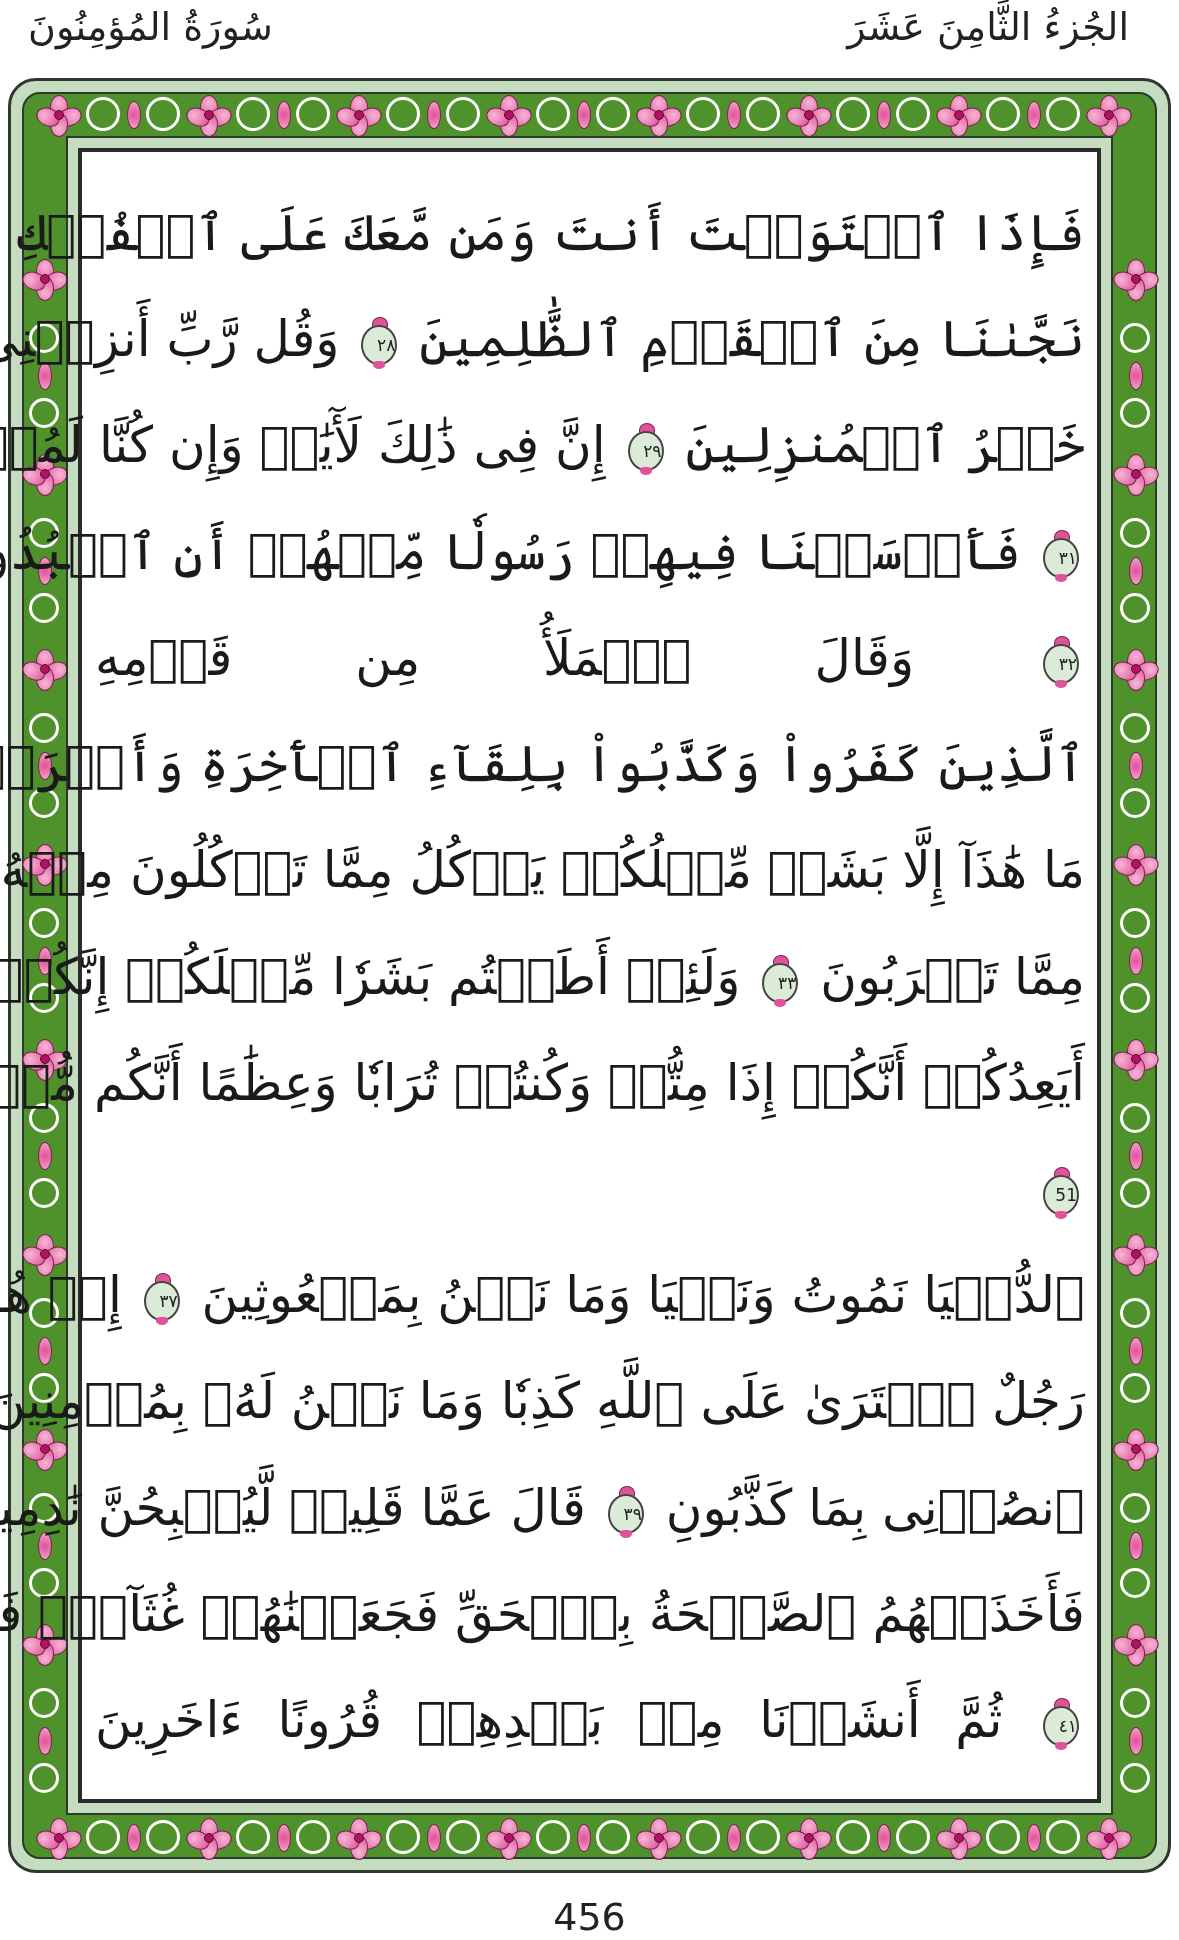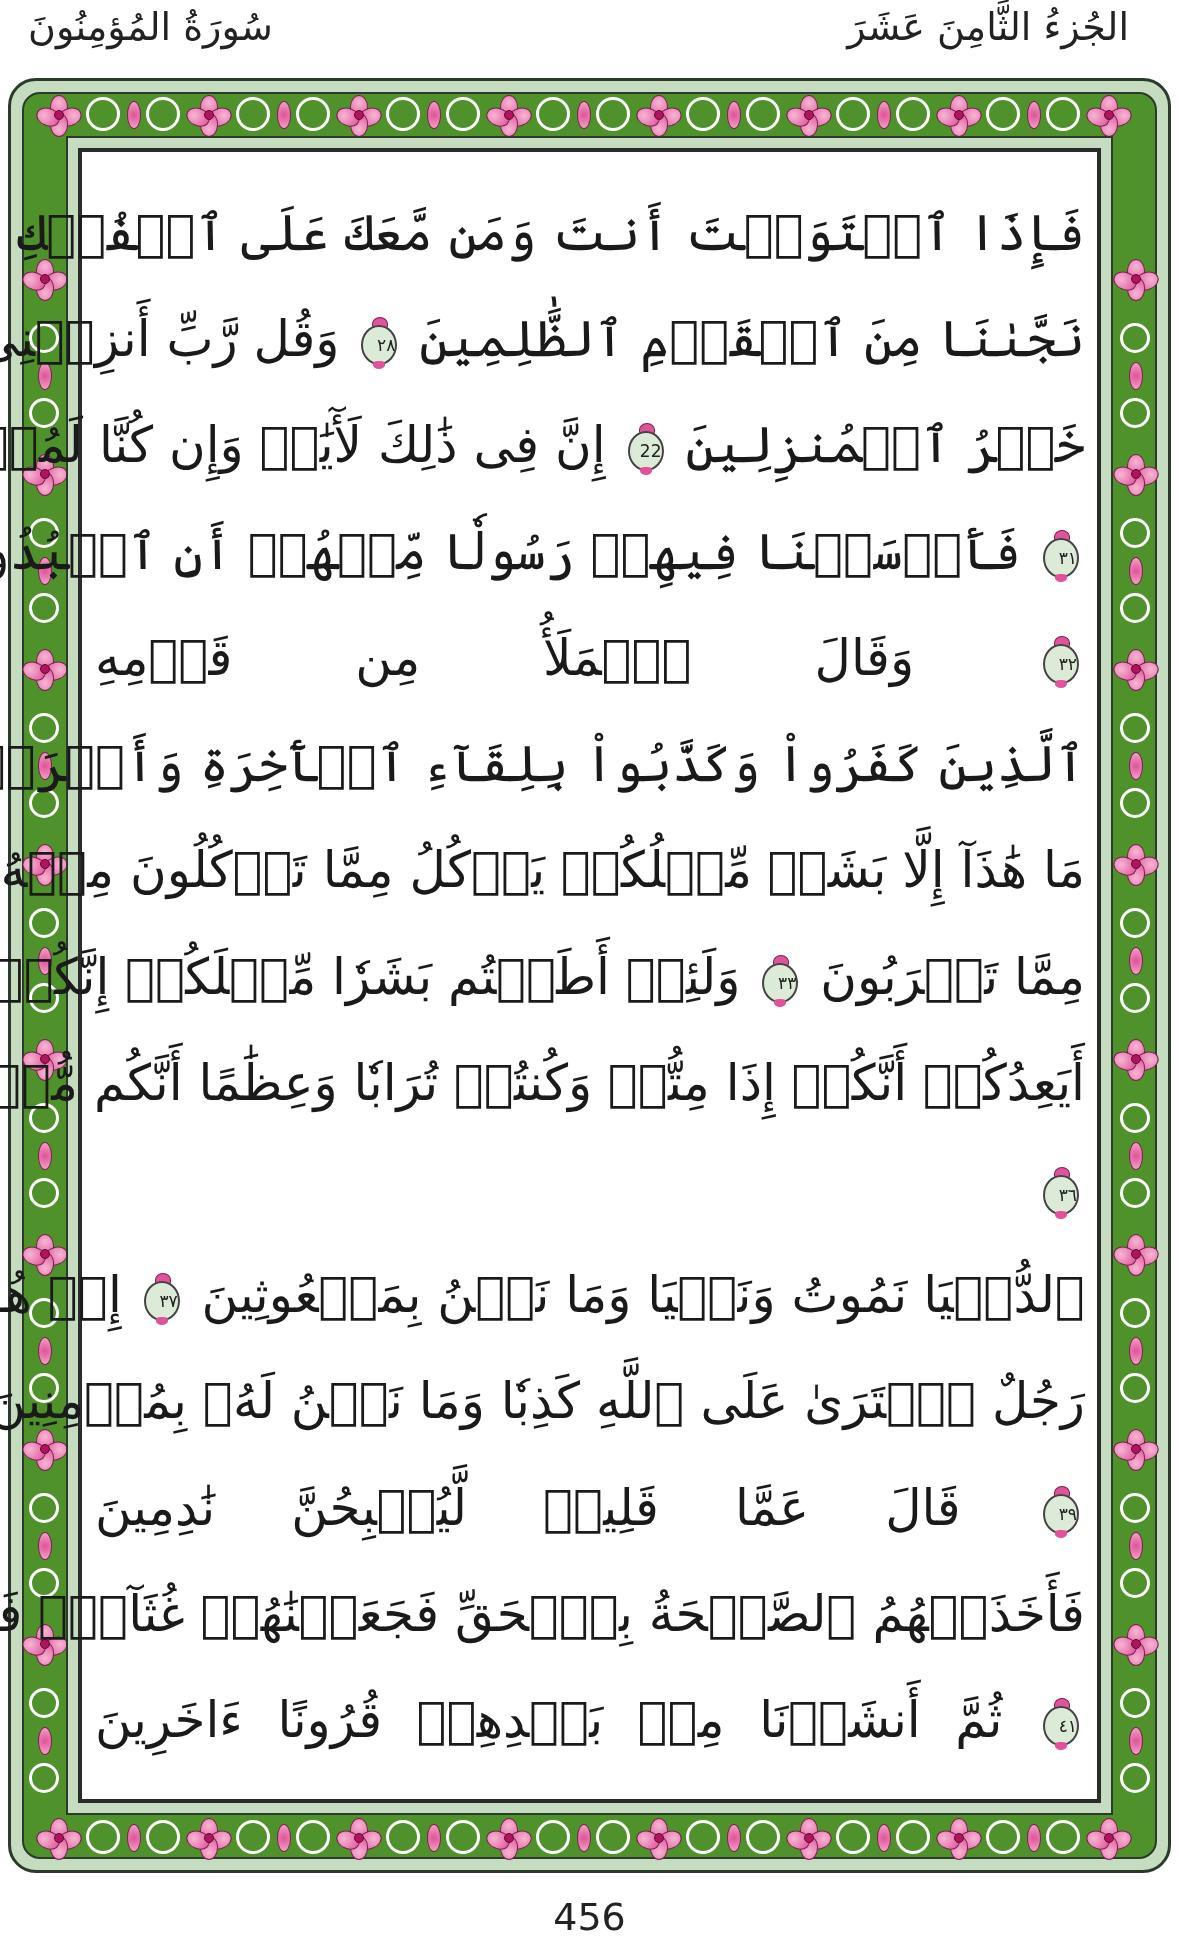--- a/index.html
+++ b/index.html
@@ -348,28 +348,28 @@
       <div class="vine" style="left: 21px; top: 1685px; width: 30px; height: 30px;"></div>
       <div class="vine" style="left: 1112px; top: 1685px; width: 30px; height: 30px;"></div>
     </div>
   <div class="frame-light"></div>
   <div class="frame-inner"></div>
 </div>
 
 <div id="text-lines">
     <div class="line" style="top: 193px;"><span>فَإِذَا ٱسۡتَوَيۡتَ أَنتَ وَمَن مَّعَكَ عَلَى ٱلۡفُلۡكِ فَقُلِ ٱلۡحَمۡدُ لِلَّهِ ٱلَّذِى</span></div>
     <div class="line" style="top: 299px;"><span>نَجَّىٰنَا مِنَ ٱلۡقَوۡمِ ٱلظَّٰلِمِينَ</span> <span class="marker"><span class="marker-top"></span><span class="marker-oval">٢٨</span><span class="marker-bot"></span></span> <span>وَقُل رَّبِّ أَنزِلۡنِى مُنزَلٗا مُّبَارَكٗا وَأَنتَ</span></div>
-    <div class="line" style="top: 405px;"><span>خَيۡرُ ٱلۡمُنزِلِينَ</span> <span class="marker"><span class="marker-top"></span><span class="marker-oval">22</span><span class="marker-bot"></span></span> <span>إِنَّ فِى ذَٰلِكَ لَأٓيَٰتٖ وَإِن كُنَّا لَمُبۡتَلِينَ</span>  </div>
+    <div class="line" style="top: 405px;"><span>خَيۡرُ ٱلۡمُنزِلِينَ</span> <span class="marker"><span class="marker-top"></span><span class="marker-oval">٢٩</span><span class="marker-bot"></span></span> <span>إِنَّ فِى ذَٰلِكَ لَأٓيَٰتٖ وَإِن كُنَّا لَمُبۡتَلِينَ</span>  </div>
     <div class="line" style="top: 512px;"> <span class="marker"><span class="marker-top"></span><span class="marker-oval">٣١</span><span class="marker-bot"></span></span> <span>فَأَرۡسَلۡنَا فِيهِمۡ رَسُولٗا مِّنۡهُمۡ أَنِ ٱعۡبُدُواْ</span></div>
     <div class="line" style="top: 618px;"> <span class="marker"><span class="marker-top"></span><span class="marker-oval">٣٢</span><span class="marker-bot"></span></span> <span>وَقَالَ ٱلۡمَلَأُ مِن قَوۡمِهِ</span></div>
     <div class="line" style="top: 724px;"><span>ٱلَّذِينَ كَفَرُواْ وَكَذَّبُواْ بِلِقَآءِ ٱلۡأٓخِرَةِ وَأَتۡرَفۡنَٰهُمۡ فِى ٱلۡحَيَوٰةِ ٱلدُّنۡيَا</span></div>
     <div class="line" style="top: 830px;"><span>مَا هَٰذَآ إِلَّا بَشَرٞ مِّثۡلُكُمۡ يَأۡكُلُ مِمَّا تَأۡكُلُونَ مِنۡهُ وَيَشۡرَبُ</span></div>
     <div class="line" style="top: 937px;"><span>مِمَّا تَشۡرَبُونَ</span> <span class="marker"><span class="marker-top"></span><span class="marker-oval">٣٣</span><span class="marker-bot"></span></span> <span>وَلَئِنۡ أَطَعۡتُم بَشَرٗا مِّثۡلَكُمۡ إِنَّكُمۡ إِذٗا لَّخَٰسِرُونَ</span>  </div>
     <div class="line" style="top: 1043px;"><span>أَيَعِدُكُمۡ أَنَّكُمۡ إِذَا مِتُّمۡ وَكُنتُمۡ تُرَابٗا وَعِظَٰمًا أَنَّكُم مُّخۡرَجُونَ</span>  </div>
-    <div class="line" style="top: 1149px;"> <span class="marker"><span class="marker-top"></span><span class="marker-oval">٣٦</span><span class="marker-bot"></span></span> </div>
+    <div class="line" style="top: 1149px;"> <span class="marker"><span class="marker-top"></span><span class="marker-oval">51</span><span class="marker-bot"></span></span> </div>
     <div class="line" style="top: 1255px;"><span>ٱلدُّنۡيَا نَمُوتُ وَنَحۡيَا وَمَا نَحۡنُ بِمَبۡعُوثِينَ</span> <span class="marker"><span class="marker-top"></span><span class="marker-oval">٣٧</span><span class="marker-bot"></span></span> <span>إِنۡ هُوَ إِلَّا</span></div>
     <div class="line" style="top: 1361px;"><span>رَجُلٌ ٱفۡتَرَىٰ عَلَى ٱللَّهِ كَذِبٗا وَمَا نَحۡنُ لَهُۥ بِمُؤۡمِنِينَ</span>  </div>
-    <div class="line" style="top: 1468px;"> <span class="marker"><span class="marker-top"></span><span class="marker-oval">٣٩</span><span class="marker-bot"></span></span> <span>قَالَ عَمَّا قَلِيلٖ لَّيُصۡبِحُنَّ نَٰدِمِينَ</span>  </div>
+    <div class="line" style="top: 1468px;"><span>ٱنصُرۡنِى بِمَا كَذَّبُونِ</span> <span class="marker"><span class="marker-top"></span><span class="marker-oval">٣٩</span><span class="marker-bot"></span></span> <span>قَالَ عَمَّا قَلِيلٖ لَّيُصۡبِحُنَّ نَٰدِمِينَ</span>  </div>
     <div class="line" style="top: 1574px;"><span>فَأَخَذَتۡهُمُ ٱلصَّيۡحَةُ بِٱلۡحَقِّ فَجَعَلۡنَٰهُمۡ غُثَآءٗۚ فَبُعۡدٗا لِّلۡقَوۡمِ</span></div>
     <div class="line" style="top: 1680px;"> <span class="marker"><span class="marker-top"></span><span class="marker-oval">٤١</span><span class="marker-bot"></span></span> <span>ثُمَّ أَنشَأۡنَا مِنۢ بَعۡدِهِمۡ قُرُونًا ءَاخَرِينَ</span>  </div>
   </div>
 
 <div class="pgnum">456</div>
 
 </body></html>

